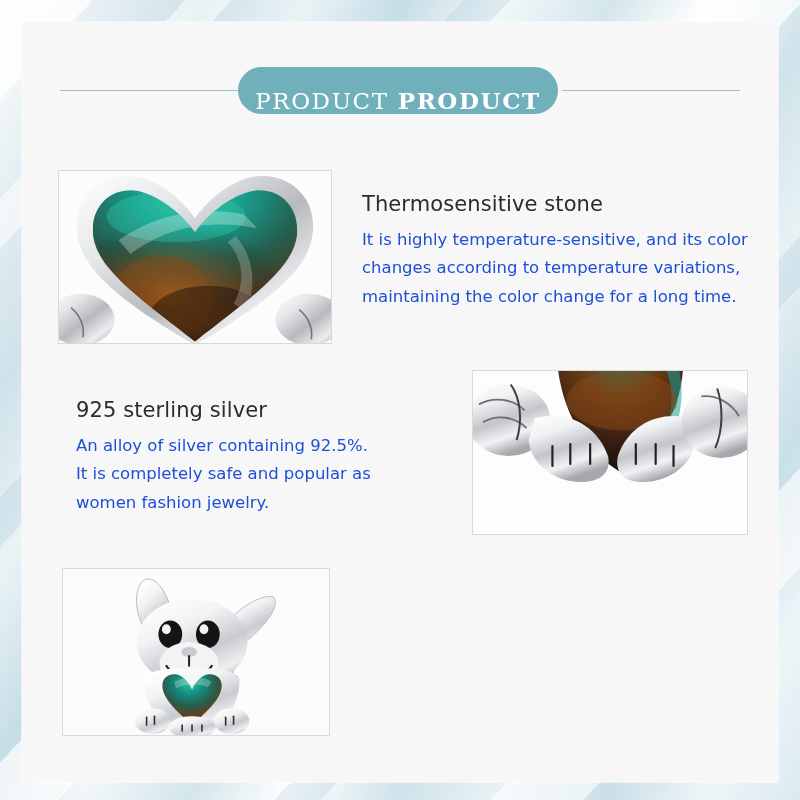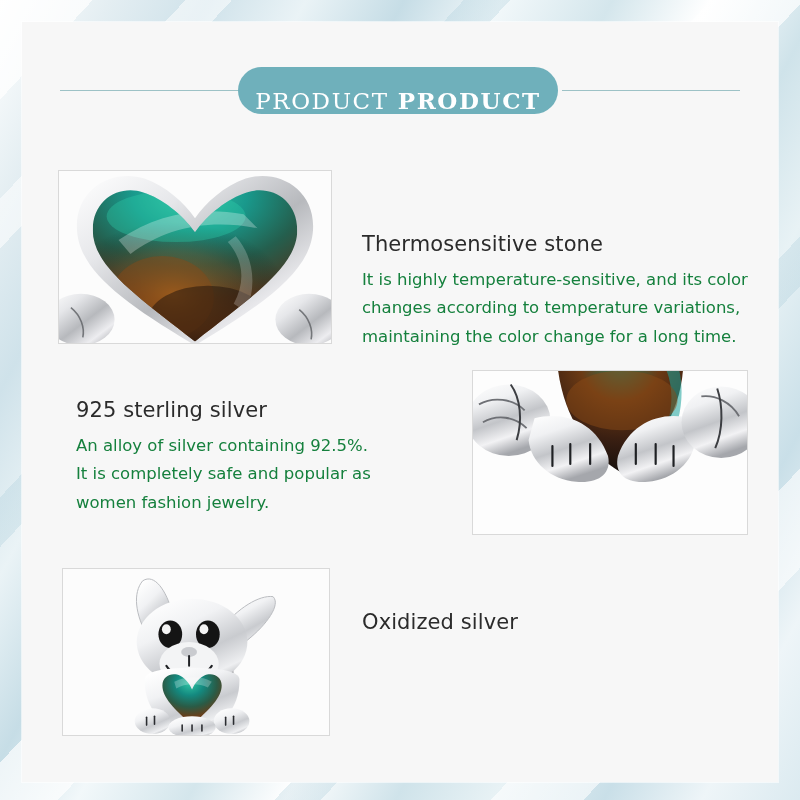--- a/index.html
+++ b/index.html
@@ -107,27 +107,27 @@
     font-size: 21px;
     font-weight: 400;
     color: #2b2b2b;
     letter-spacing: .1px;
     margin-bottom: 10px;
     white-space: nowrap;
   }
   .sec-body {
     font-size: 16.5px;
     line-height: 1.72;
-    color: #15803d;
+    color: #1d4ed8;
     white-space: pre-line;
   }
 
   
   #photo-1 { left: 36px;  top: 148px; width: 274px; height: 174px; }
-  #text-1  { left: 340px; top: 170px; width: 398px; margin-top: 40px; }
+  #text-1  { left: 340px; top: 170px; width: 398px; }
 
   #photo-2 { left: 450px; top: 348px; width: 276px; height: 165px; }
   #text-2  { left: 54px;  top: 376px; width: 350px; }
 
   #photo-3 { left: 40px;  top: 546px; width: 268px; height: 168px; }
   #text-3  { left: 340px; top: 588px; width: 398px; }
 
   
   .photo svg { display: block; width: 100%; height: 100%; }
 </style>
@@ -343,17 +343,16 @@
             <path d="M172 149 L 172 157"></path>
             <path d="M120 158 L 120 164"></path>
             <path d="M130 158 L 130 164"></path>
             <path d="M140 158 L 140 164"></path>
           </g>
         </g>
       </svg>
     </div>
 
     <div class="text-col" id="text-3">
-      <div class="sec-title">Oxidized silver</div>
     </div>
 
   </div>
 </div>
 
 </body></html>

